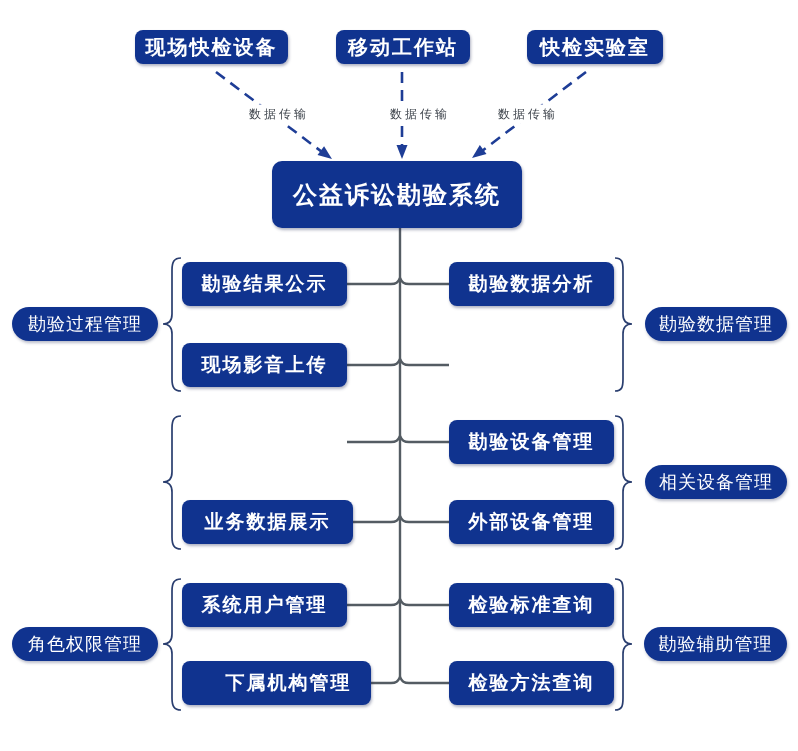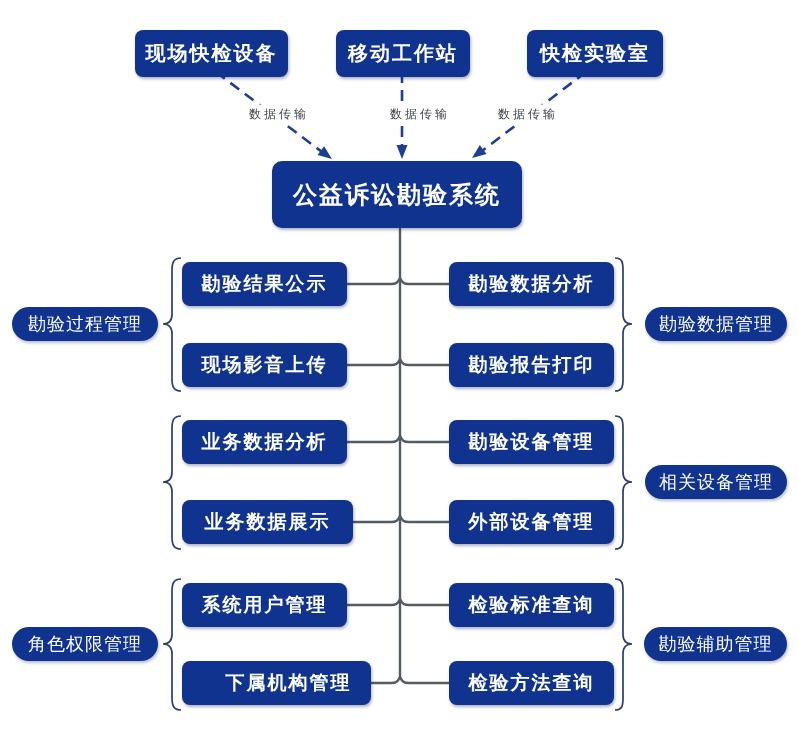--- a/index.html
+++ b/index.html
@@ -16,21 +16,21 @@
     position:relative;width:798px;height:751px;background:var(--background);
     font-family:"Liberation Sans","DejaVu Sans",sans-serif;overflow:hidden;
   }
   .canvas svg{position:absolute;left:0;top:0;}
   .node{
     position:absolute;display:flex;align-items:center;justify-content:center;
     background:var(--node-fill);color:var(--node-text);font-weight:bold;
     border-radius:8px;box-shadow:1px 2px 3px rgba(25,35,80,.35);
     white-space:nowrap;
   }
-  .top-node{height:47px;font-size:20px;letter-spacing:2px;}
+  .top-node{height:34px;font-size:20px;letter-spacing:2px;}
   .central-node{font-size:24px;letter-spacing:2px;border-radius:10px;}
   .feature-node{height:44px;font-size:19px;letter-spacing:2px;}
   .pill{
     position:absolute;display:flex;align-items:center;justify-content:center;
     background:var(--node-fill);color:var(--node-text);height:34px;border-radius:17px;
     font-size:18px;font-weight:normal;letter-spacing:1px;white-space:nowrap;
     box-shadow:1px 2px 3px rgba(25,35,80,.3);
   }
   .arrow-label{
     position:absolute;transform:translate(-50%,-50%);background:var(--background);
@@ -85,27 +85,25 @@
   <div class="arrow-label" style="left:528px;top:114px;">数据传输</div>
 
   <div class="node top-node" style="left:135px;top:30px;width:153px;">现场快检设备</div>
   <div class="node top-node" style="left:336px;top:30px;width:134px;">移动工作站</div>
   <div class="node top-node" style="left:527px;top:30px;width:136px;">快检实验室</div>
 
   <div class="node central-node" style="left:272px;top:161px;width:250px;height:67px;">公益诉讼勘验系统</div>
 
   <div class="node feature-node" style="left:182px;top:262px;width:165px;">勘验结果公示</div>
   <div class="node feature-node" style="left:182px;top:343px;width:165px;">现场影音上传</div>
-  <div class="node feature-node" style="left:182px;top:420px;width:165px;">业务数据分析</div>
   <div class="node feature-node" style="left:182px;top:500px;width:171px;">业务数据展示</div>
   <div class="node feature-node" style="left:182px;top:583px;width:165px;">系统用户管理</div>
   <div class="node feature-node" style="left:182px;top:661px;width:165px;padding-left:24px;">下属机构管理</div>
 
   <div class="node feature-node" style="left:449px;top:262px;width:165px;">勘验数据分析</div>
-  <div class="node feature-node" style="left:449px;top:343px;width:165px;">勘验报告打印</div>
   <div class="node feature-node" style="left:449px;top:420px;width:165px;">勘验设备管理</div>
   <div class="node feature-node" style="left:449px;top:500px;width:165px;">外部设备管理</div>
   <div class="node feature-node" style="left:449px;top:583px;width:165px;">检验标准查询</div>
   <div class="node feature-node" style="left:449px;top:661px;width:165px;">检验方法查询</div>
 
   <div class="pill" style="left:12px;top:307px;width:146px;">勘验过程管理</div>
   <div class="pill" style="left:645px;top:307px;width:142px;">勘验数据管理</div>
   <div class="pill" style="left:645px;top:465px;width:142px;">相关设备管理</div>
   <div class="pill" style="left:12px;top:627px;width:146px;">角色权限管理</div>
   <div class="pill" style="left:644px;top:627px;width:143px;">勘验辅助管理</div>

